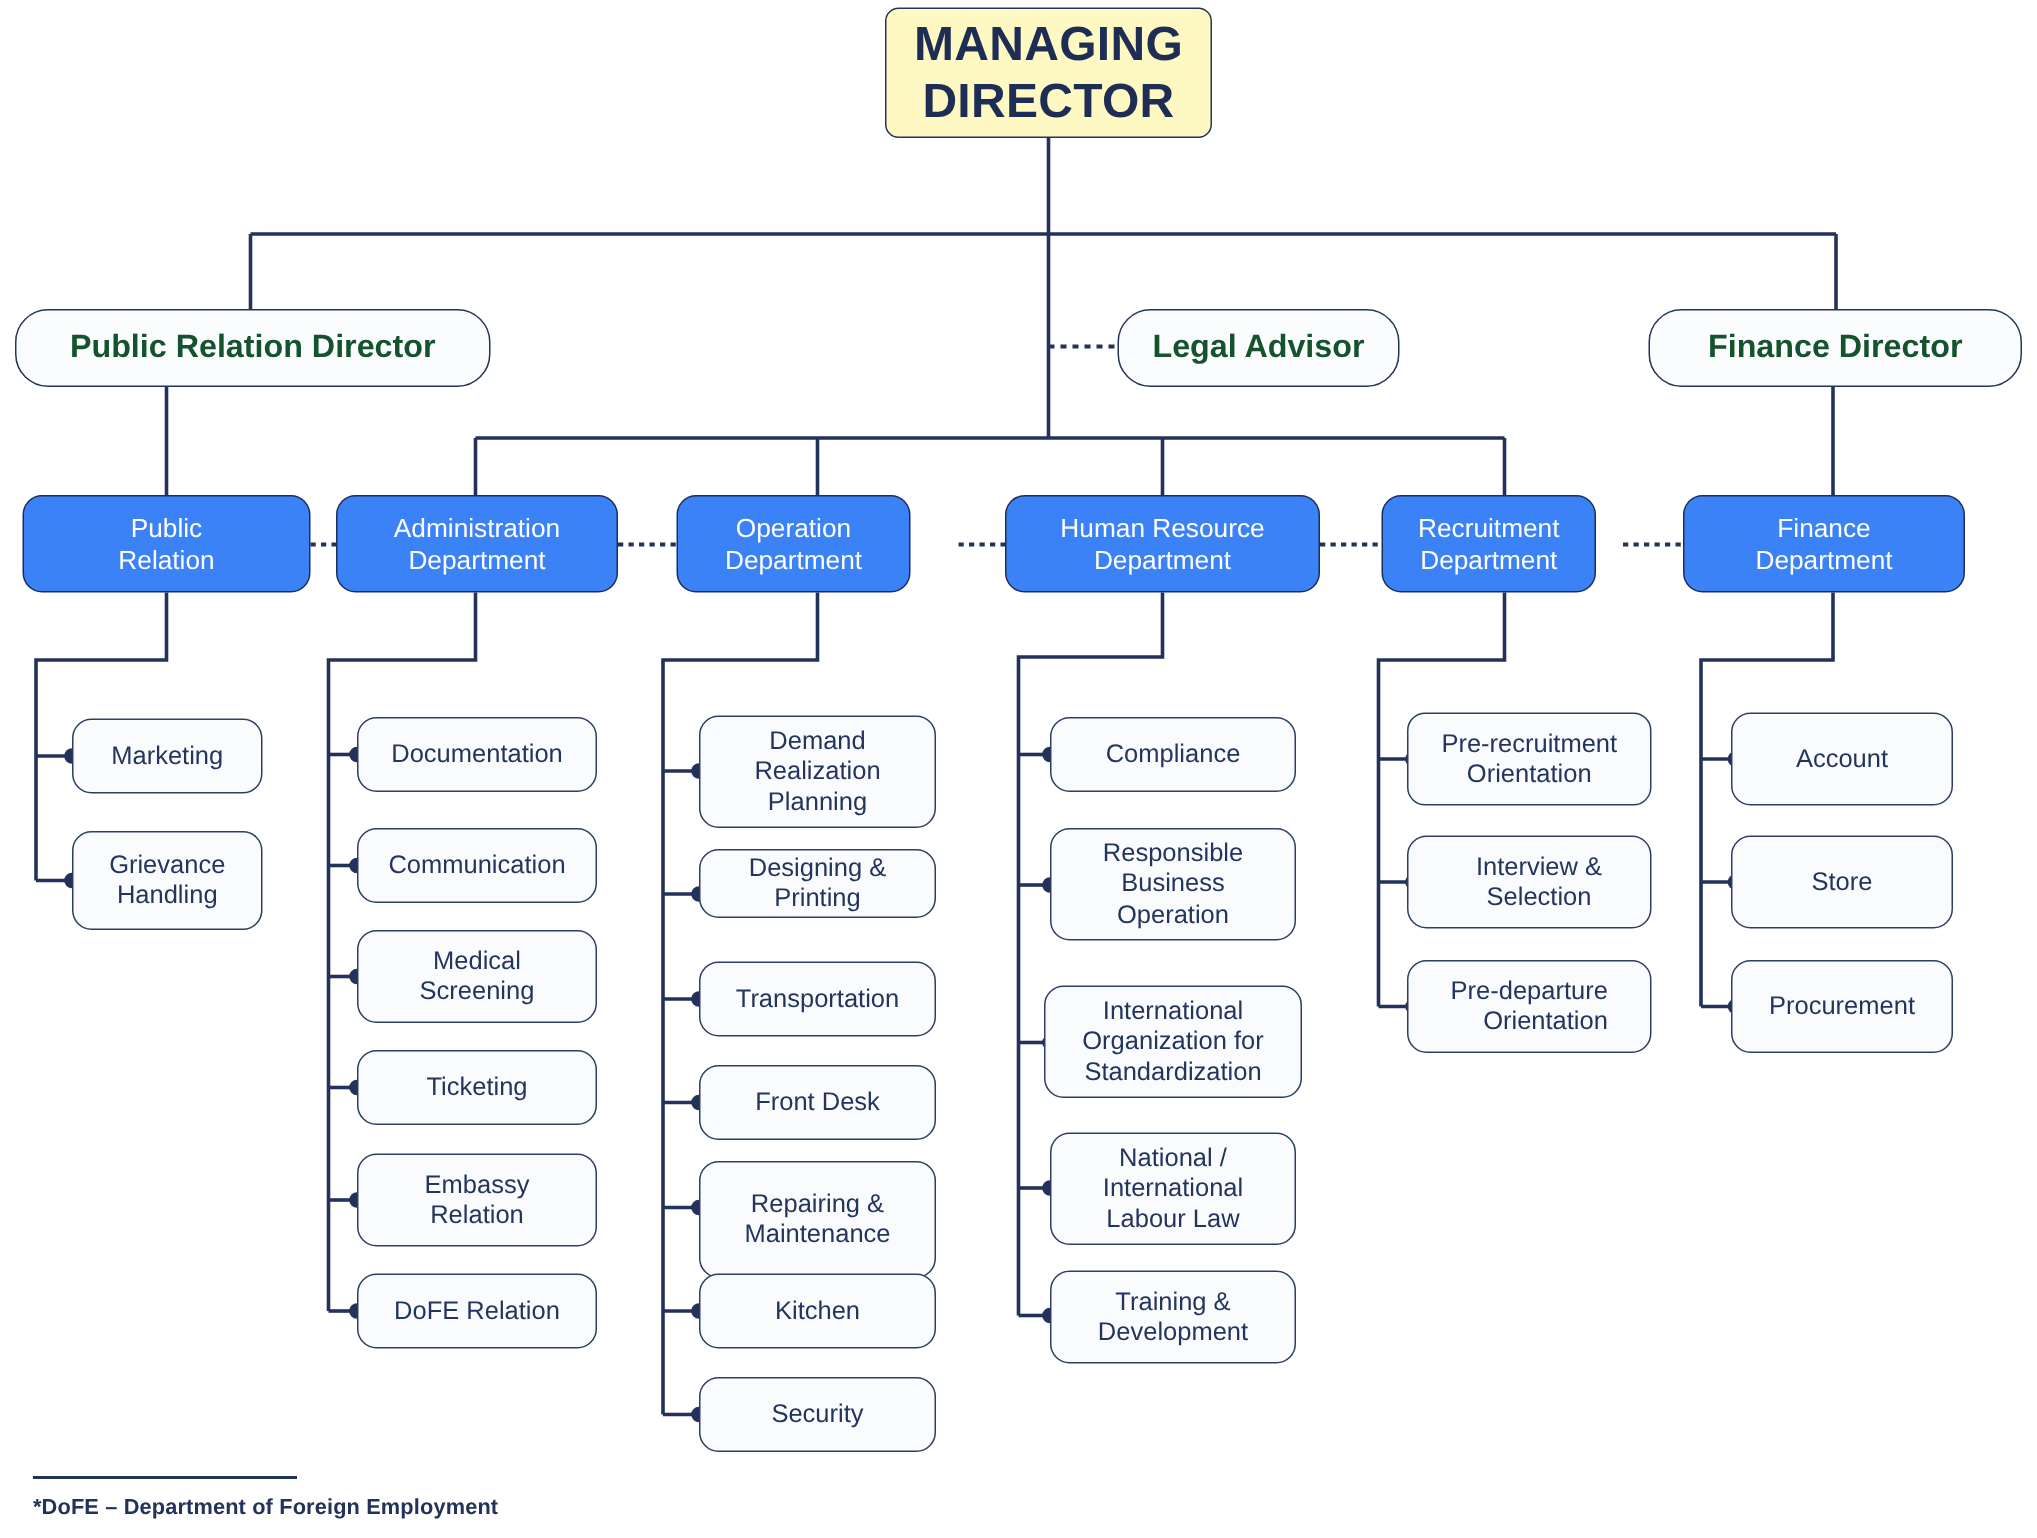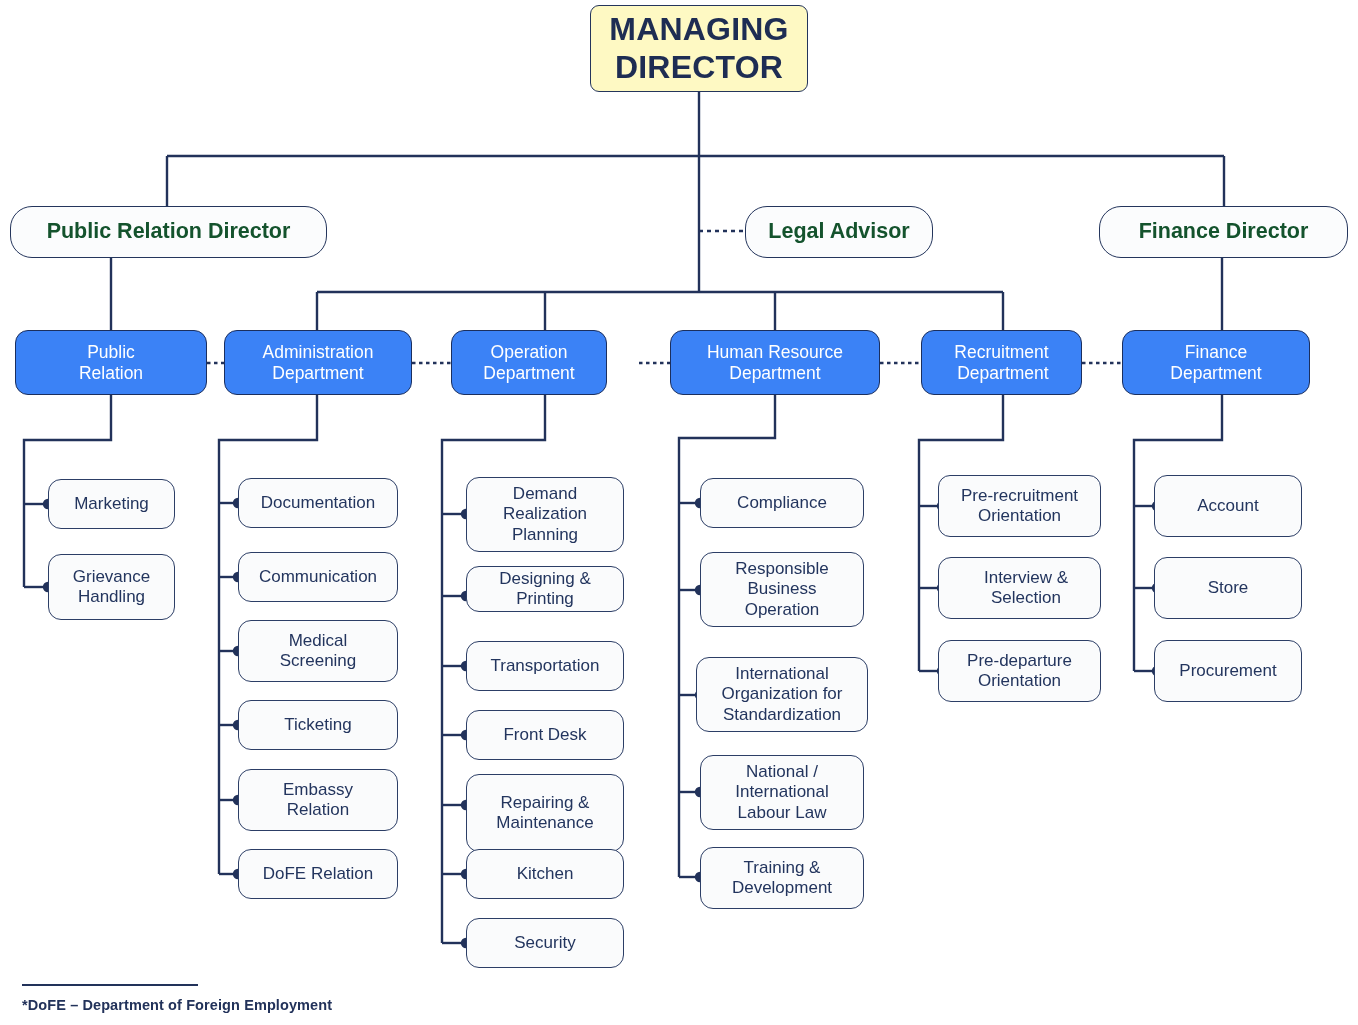--- a/index.html
+++ b/index.html
@@ -244,21 +244,21 @@
     </div>
   </div>
 
   <div class="node level-dept" style="left:670px; top:330px; width:210px; height:65px;">
     <div>
       <span>Human Resource</span>
       <span>Department</span>
     </div>
   </div>
 
-  <div class="node level-dept" style="left:921px; top:330px; width:161px; height:65px;text-align:right;">
+  <div class="node level-dept" style="left:921px; top:330px; width:143px; height:65px;">
     <div>
       <span>Recruitment</span>
       <span>Department</span>
     </div>
   </div>
 
   <div class="node level-dept" style="left:1122px; top:330px; width:188px; height:65px;">
     <div>
       <span>Finance</span>
       <span>Department</span>
@@ -368,21 +368,21 @@
       <span>Pre-recruitment</span>
       <span>Orientation</span>
     </div>
   </div>
   <div class="node level-leaf" style="left:938px; top:557px; width:163px; height:62px;padding-left:13px;">
     <div>
       <span>Interview &amp;</span>
       <span>Selection</span>
     </div>
   </div>
-  <div class="node level-leaf" style="left:938px; top:640px; width:163px; height:62px;">
+  <div class="node level-leaf" style="left:938px; top:640px; width:163px; height:62px;text-align:right;">
     <div>
       <span>Pre-departure</span>
       <span>Orientation</span>
     </div>
   </div>
 
   <div class="node level-leaf" style="left:1154px; top:475px; width:148px; height:62px;">
     <span>Account</span>
   </div>
   <div class="node level-leaf" style="left:1154px; top:557px; width:148px; height:62px;">

